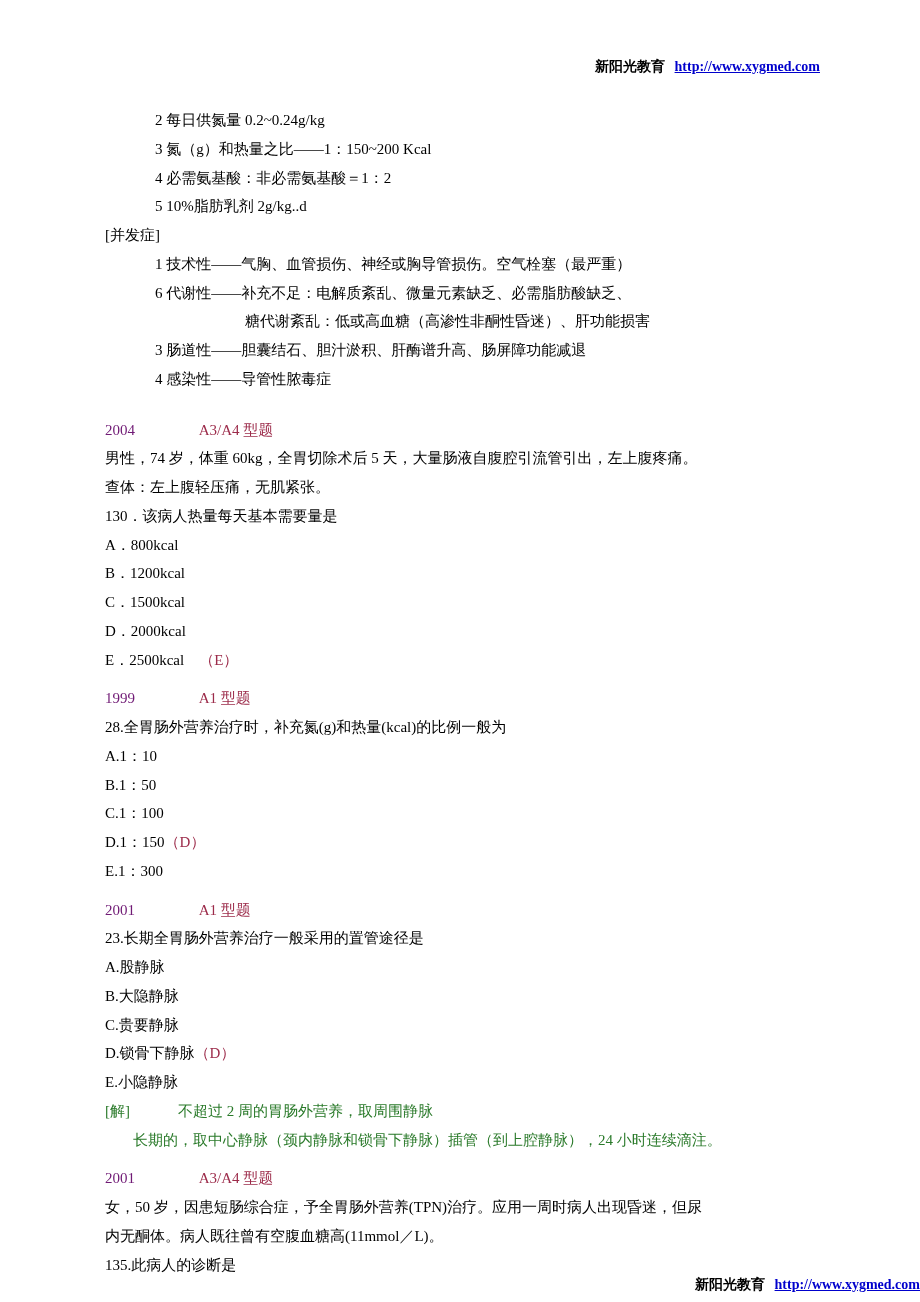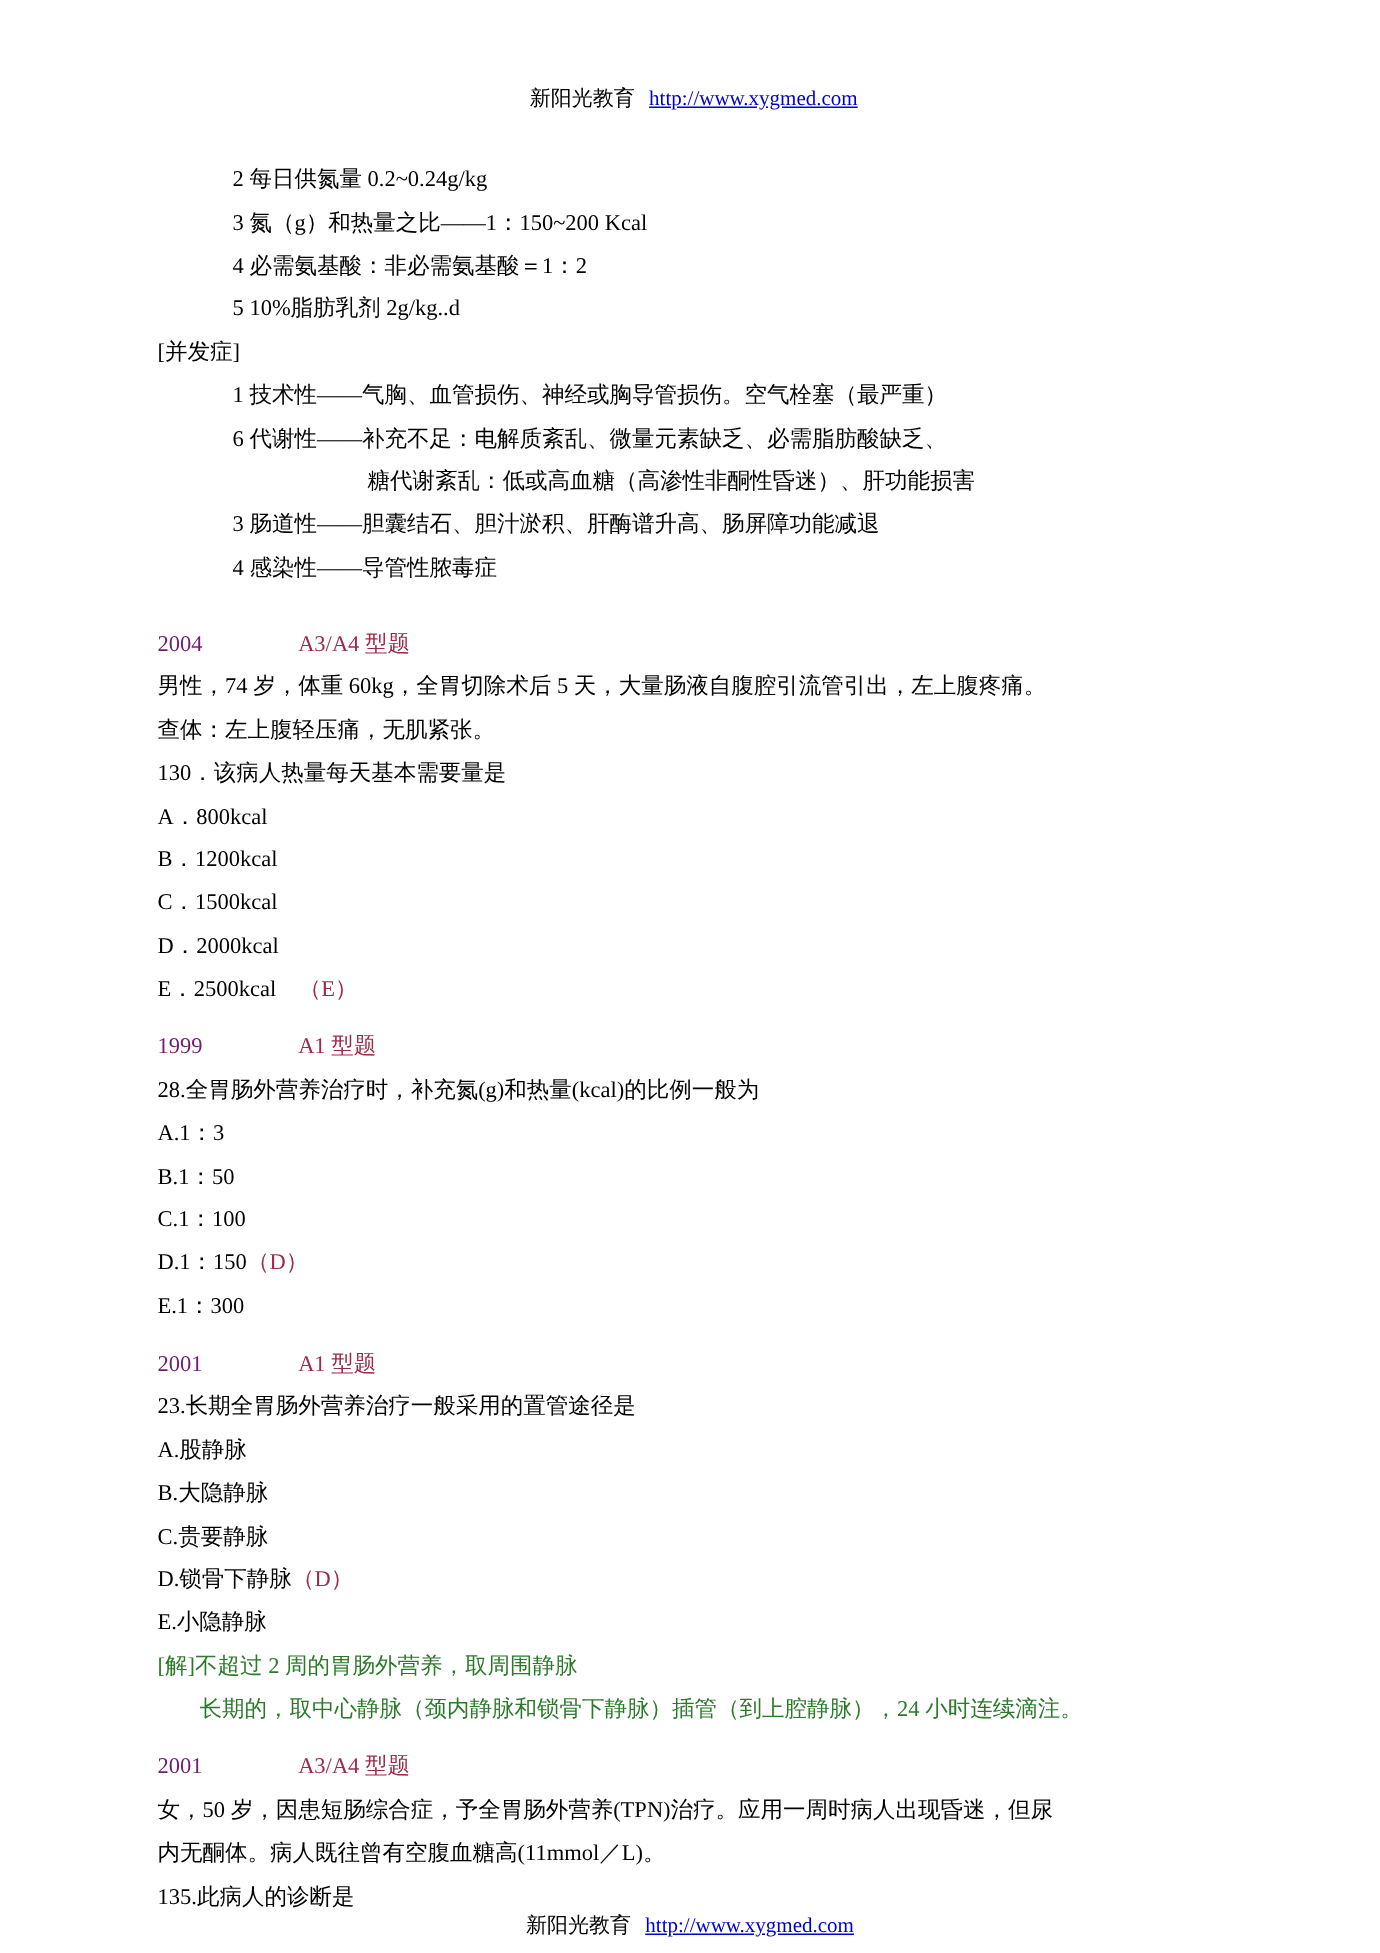--- a/index.html
+++ b/index.html
@@ -13,40 +13,40 @@
   }
   .page {
     width: 920px;
     min-height: 1302px;
     margin: 0 auto;
     padding: 55px 100px 55px 105px;
     box-sizing: border-box;
     position: relative;
   }
   .header, .footer {
-    text-align: center;
+    text-align: right;
     font-size: 14px;
-    font-weight: normal;
+    font-weight: bold;
   }
   .header { margin-bottom: 30px; }
   .footer { position: absolute; bottom: 40px; left: 0; right: 0; }
   .header-link, .footer-link {
     color: #0000cc;
     text-decoration: underline;
   }
   .header-org, .footer-org { color: #000; margin-right: 6px; }
   .blk { margin-bottom: 4px; }
   .indent1 { padding-left: 50px; }
   .indent2 { padding-left: 140px; }
   .section-gap { height: 22px; }
   .section-gap-sm { height: 10px; }
   .year { color: #701a75; }
   .qtype { color: #9c2b4a; margin-left: 60px; margin-top: 29px; }
   .answer { color: #9c2b4a; }
-  .answer-green { color: #2a7a2a; }
+  .answer-green { color: #2a7a2a; padding-left: 48px; }
   .expl-label { color: #2a7a2a; }
 </style>
 </head>
 <body>
 
 <div class="page">
 
   <div class="header">
     <span class="header-org">新阳光教育</span>
     <a class="header-link">http://www.xygmed.com</a>
@@ -86,21 +86,21 @@
     <span class="answer">（E）</span>
   </div>
 
   <div class="section-gap-sm"></div>
 
   <div class="blk">
     <span class="year">1999</span>
     <span class="qtype">A1 型题</span>
   </div>
   <div class="blk">28.全胃肠外营养治疗时，补充氮(g)和热量(kcal)的比例一般为</div>
-  <div class="blk">A.1：3</div>
+  <div class="blk">A.1：10</div>
   <div class="blk">B.1：50</div>
   <div class="blk">C.1：100</div>
   <div class="blk">
     <span>D.1：150</span><span class="answer">（D）</span>
   </div>
   <div class="blk">E.1：300</div>
 
   <div class="section-gap-sm"></div>
 
   <div class="blk">

